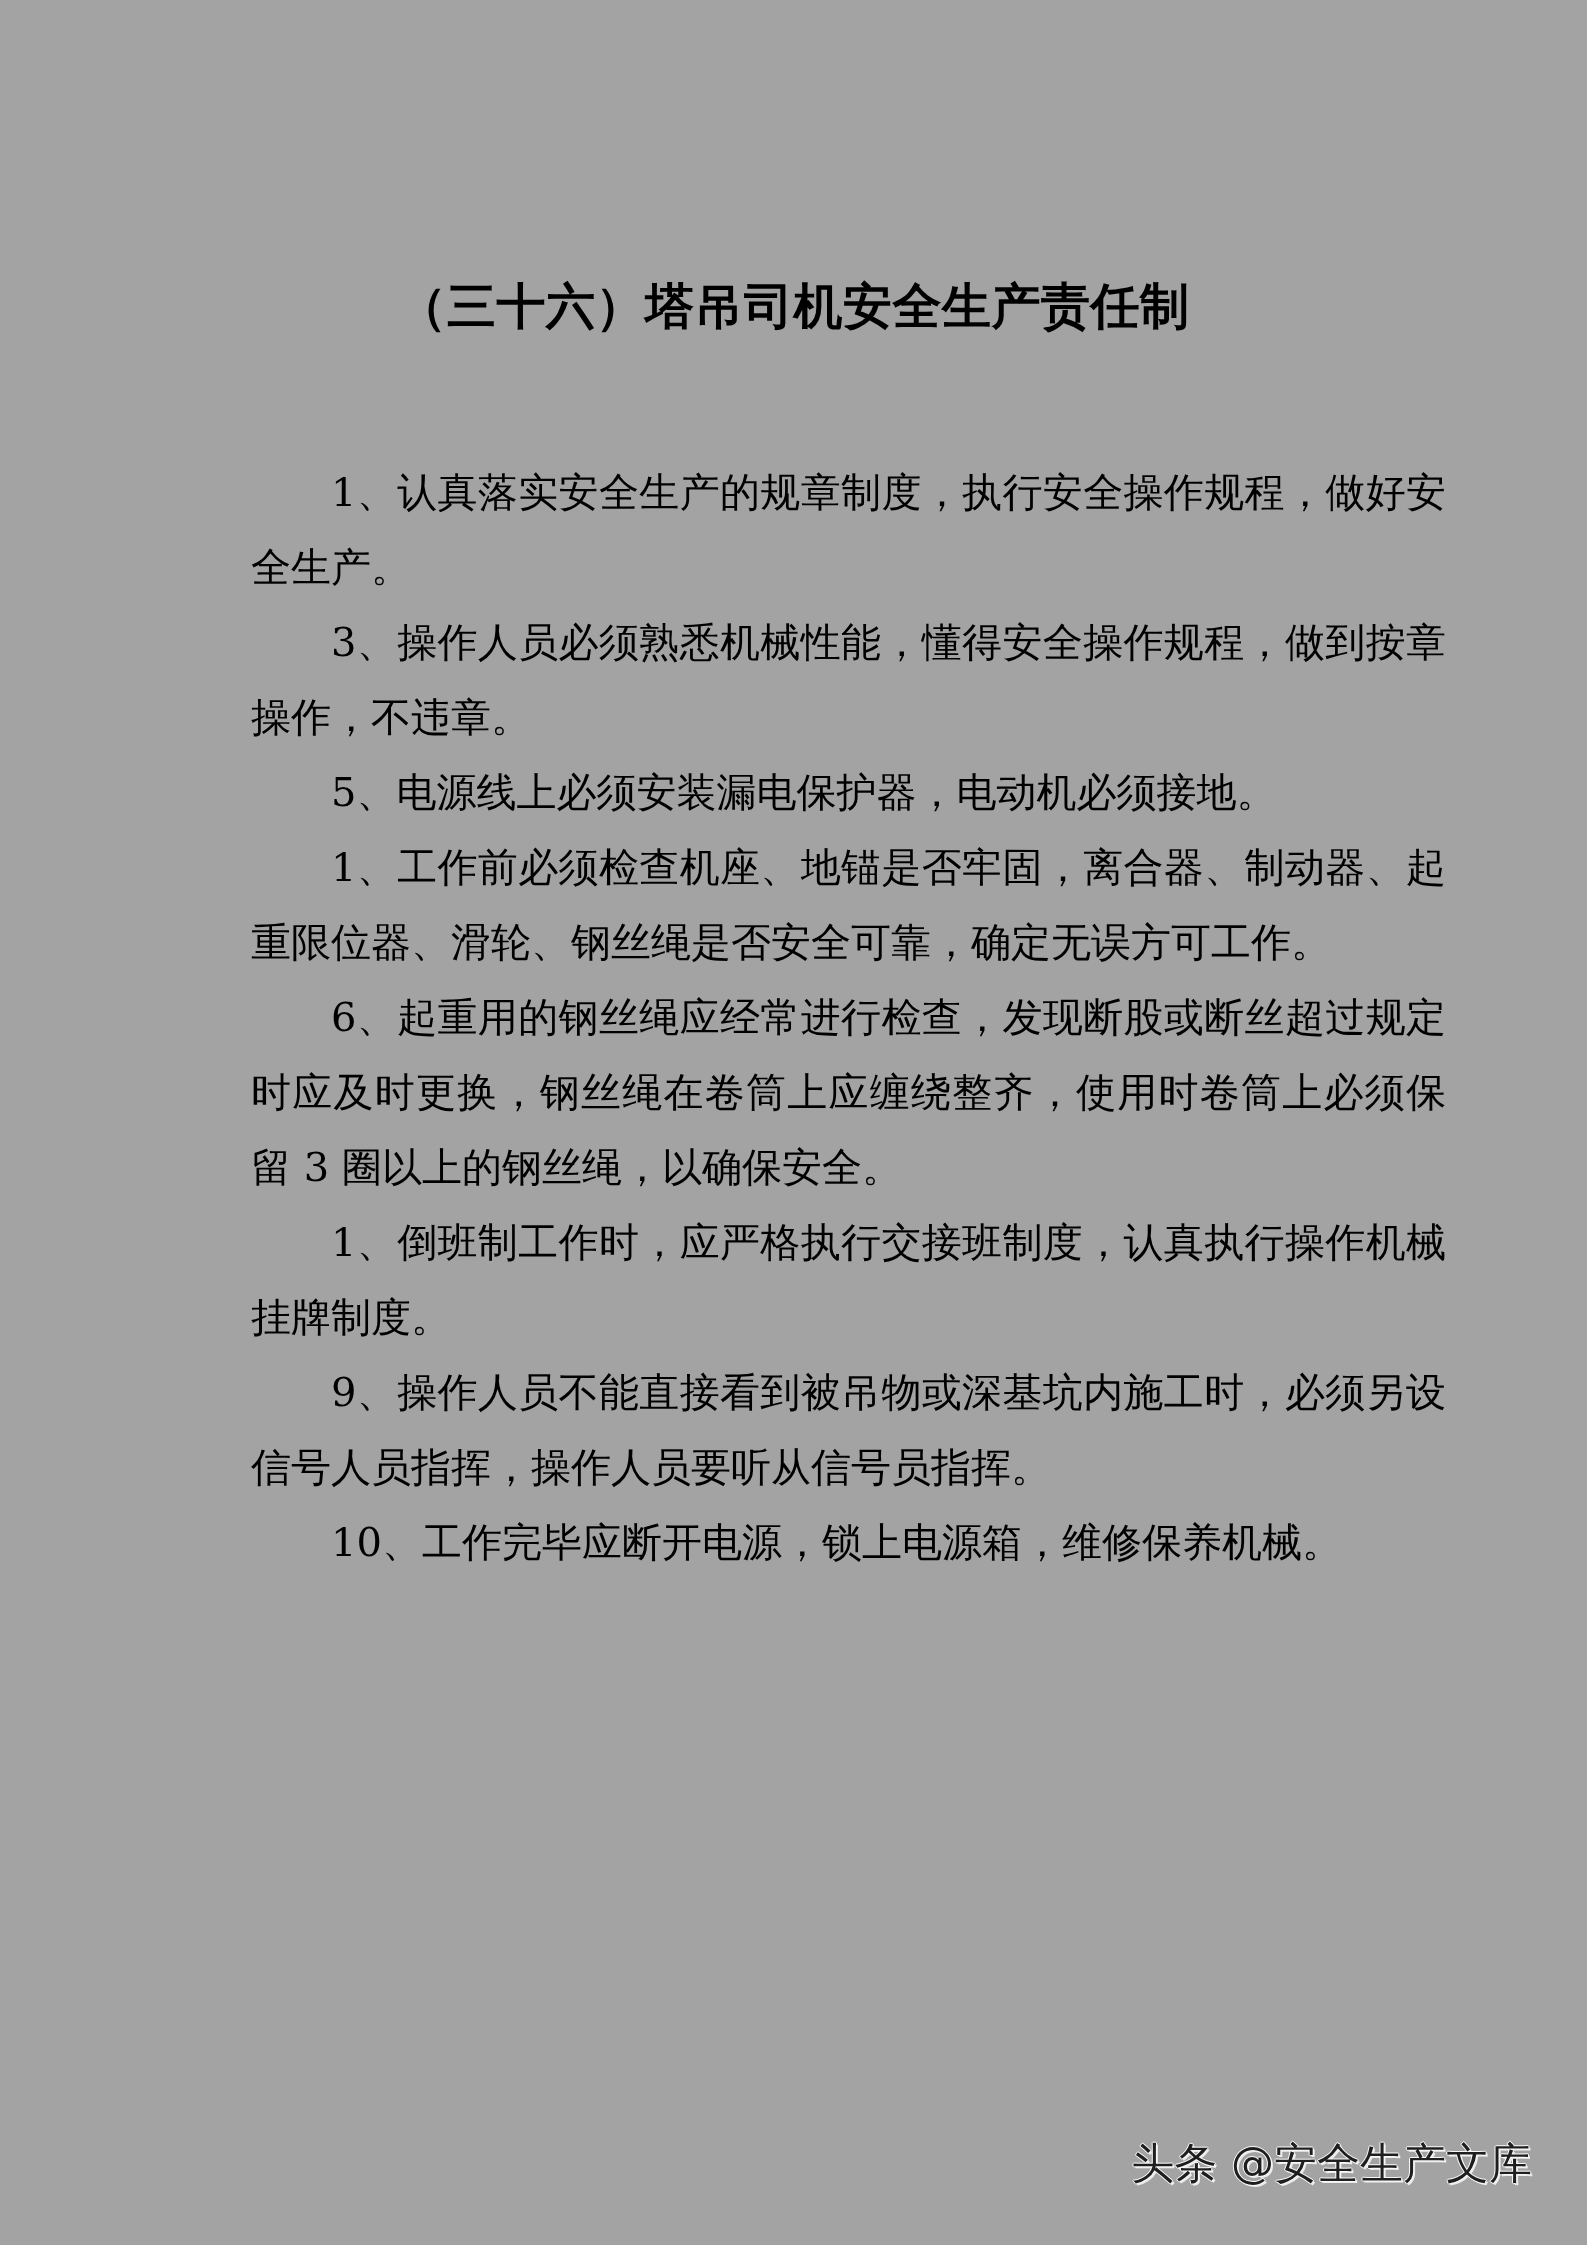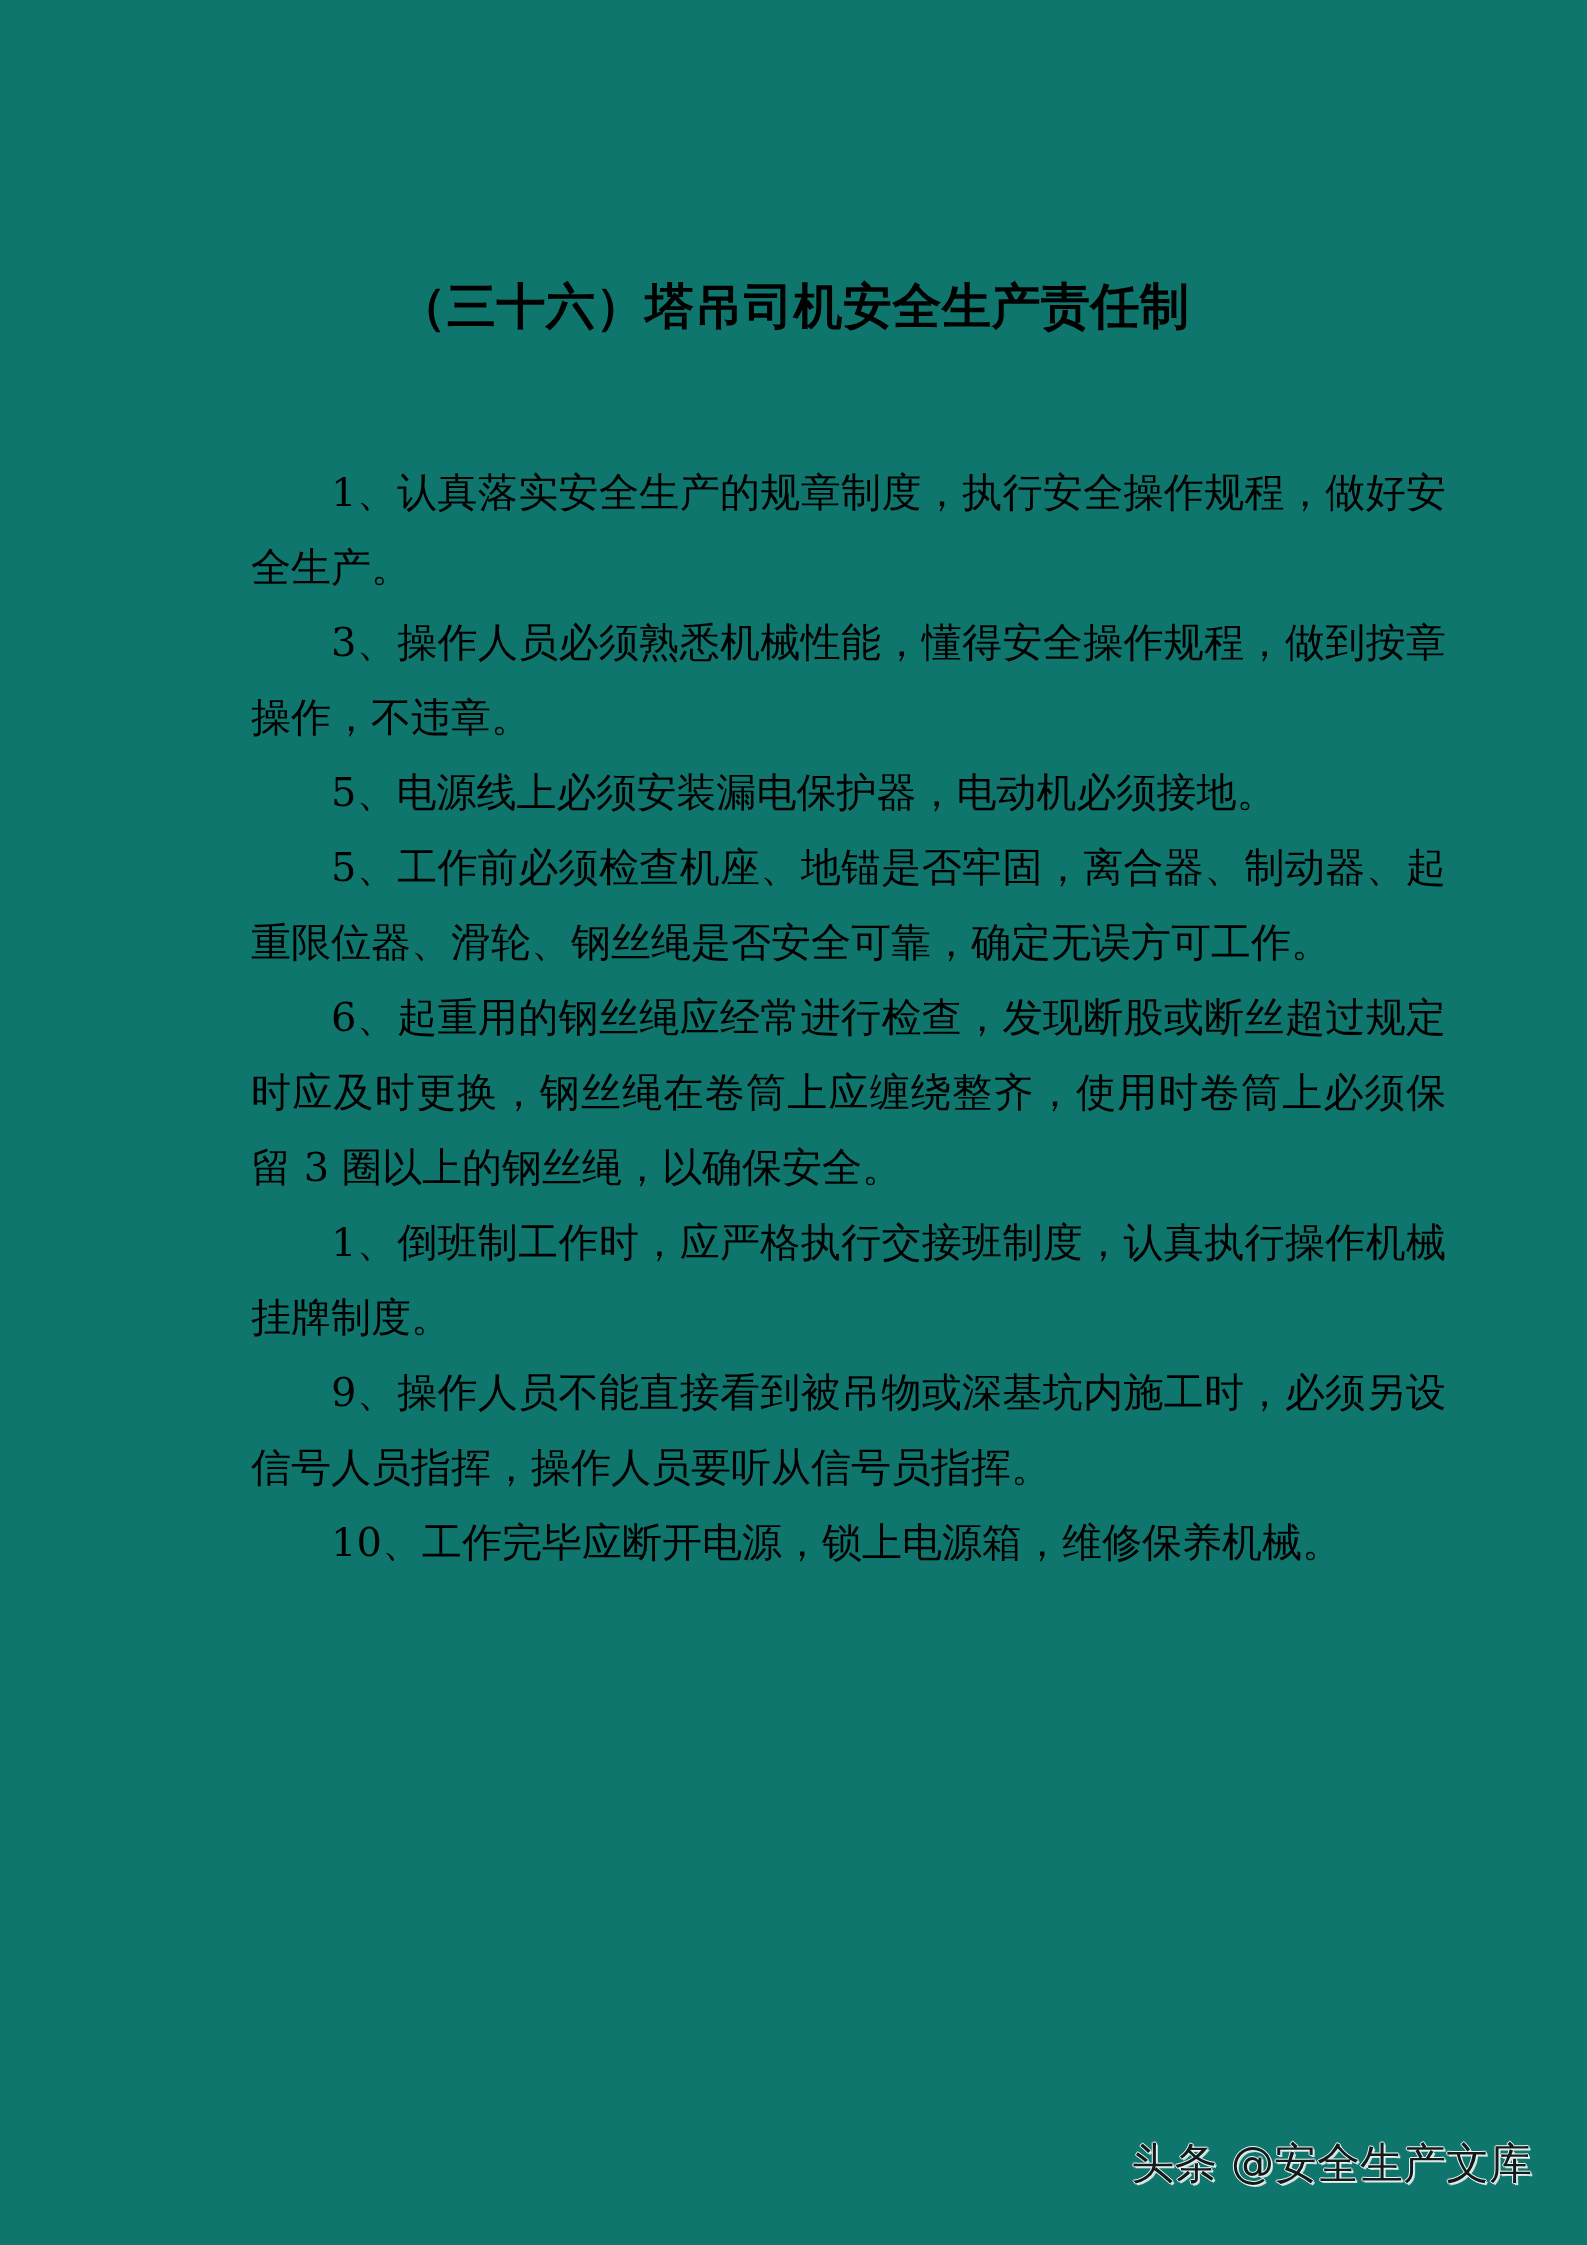--- a/index.html
+++ b/index.html
@@ -4,21 +4,21 @@
 <style>
   html, body {
     margin: 0;
     padding: 0;
     background: #ffffff;
   }
   .page {
     position: relative;
     width: 1587px;
     height: 2245px;
-    background: #0f766e;
+    background: #a3a3a3;
     overflow: hidden;
     font-family: "DejaVu Serif", "Liberation Serif", serif;
     color: #000000;
   }
 
   .doc-title {
     position: absolute;
     left: 0;
     top: 276px;
     width: 1587px;
@@ -73,21 +73,21 @@
 <body>
 
 <div class="page">
 
   <div class="doc-title">（三十六）塔吊司机安全生产责任制</div>
 
   <div class="body-block">
     <p class="para">1、认真落实安全生产的规章制度，执行安全操作规程，做好安全生产。</p>
     <p class="para">3、操作人员必须熟悉机械性能，懂得安全操作规程，做到按章操作，不违章。</p>
     <p class="para">5、电源线上必须安装漏电保护器，电动机必须接地。</p>
-    <p class="para">5、工作前必须检查机座、地锚是否牢固，离合器、制动器、起重限位器、滑轮、钢丝绳是否安全可靠，确定无误方可工作。</p>
+    <p class="para">1、工作前必须检查机座、地锚是否牢固，离合器、制动器、起重限位器、滑轮、钢丝绳是否安全可靠，确定无误方可工作。</p>
     <p class="para">6、起重用的钢丝绳应经常进行检查，发现断股或断丝超过规定时应及时更换，钢丝绳在卷筒上应缠绕整齐，使用时卷筒上必须保留 3 圈以上的钢丝绳，以确保安全。</p>
     <p class="para">1、倒班制工作时，应严格执行交接班制度，认真执行操作机械挂牌制度。</p>
     <p class="para">9、操作人员不能直接看到被吊物或深基坑内施工时，必须另设信号人员指挥，操作人员要听从信号员指挥。</p>
     <p class="para">10、工作完毕应断开电源，锁上电源箱，维修保养机械。</p>
   </div>
 
   <div class="watermark">头条 @安全生产文库</div>
 
 </div>
 

